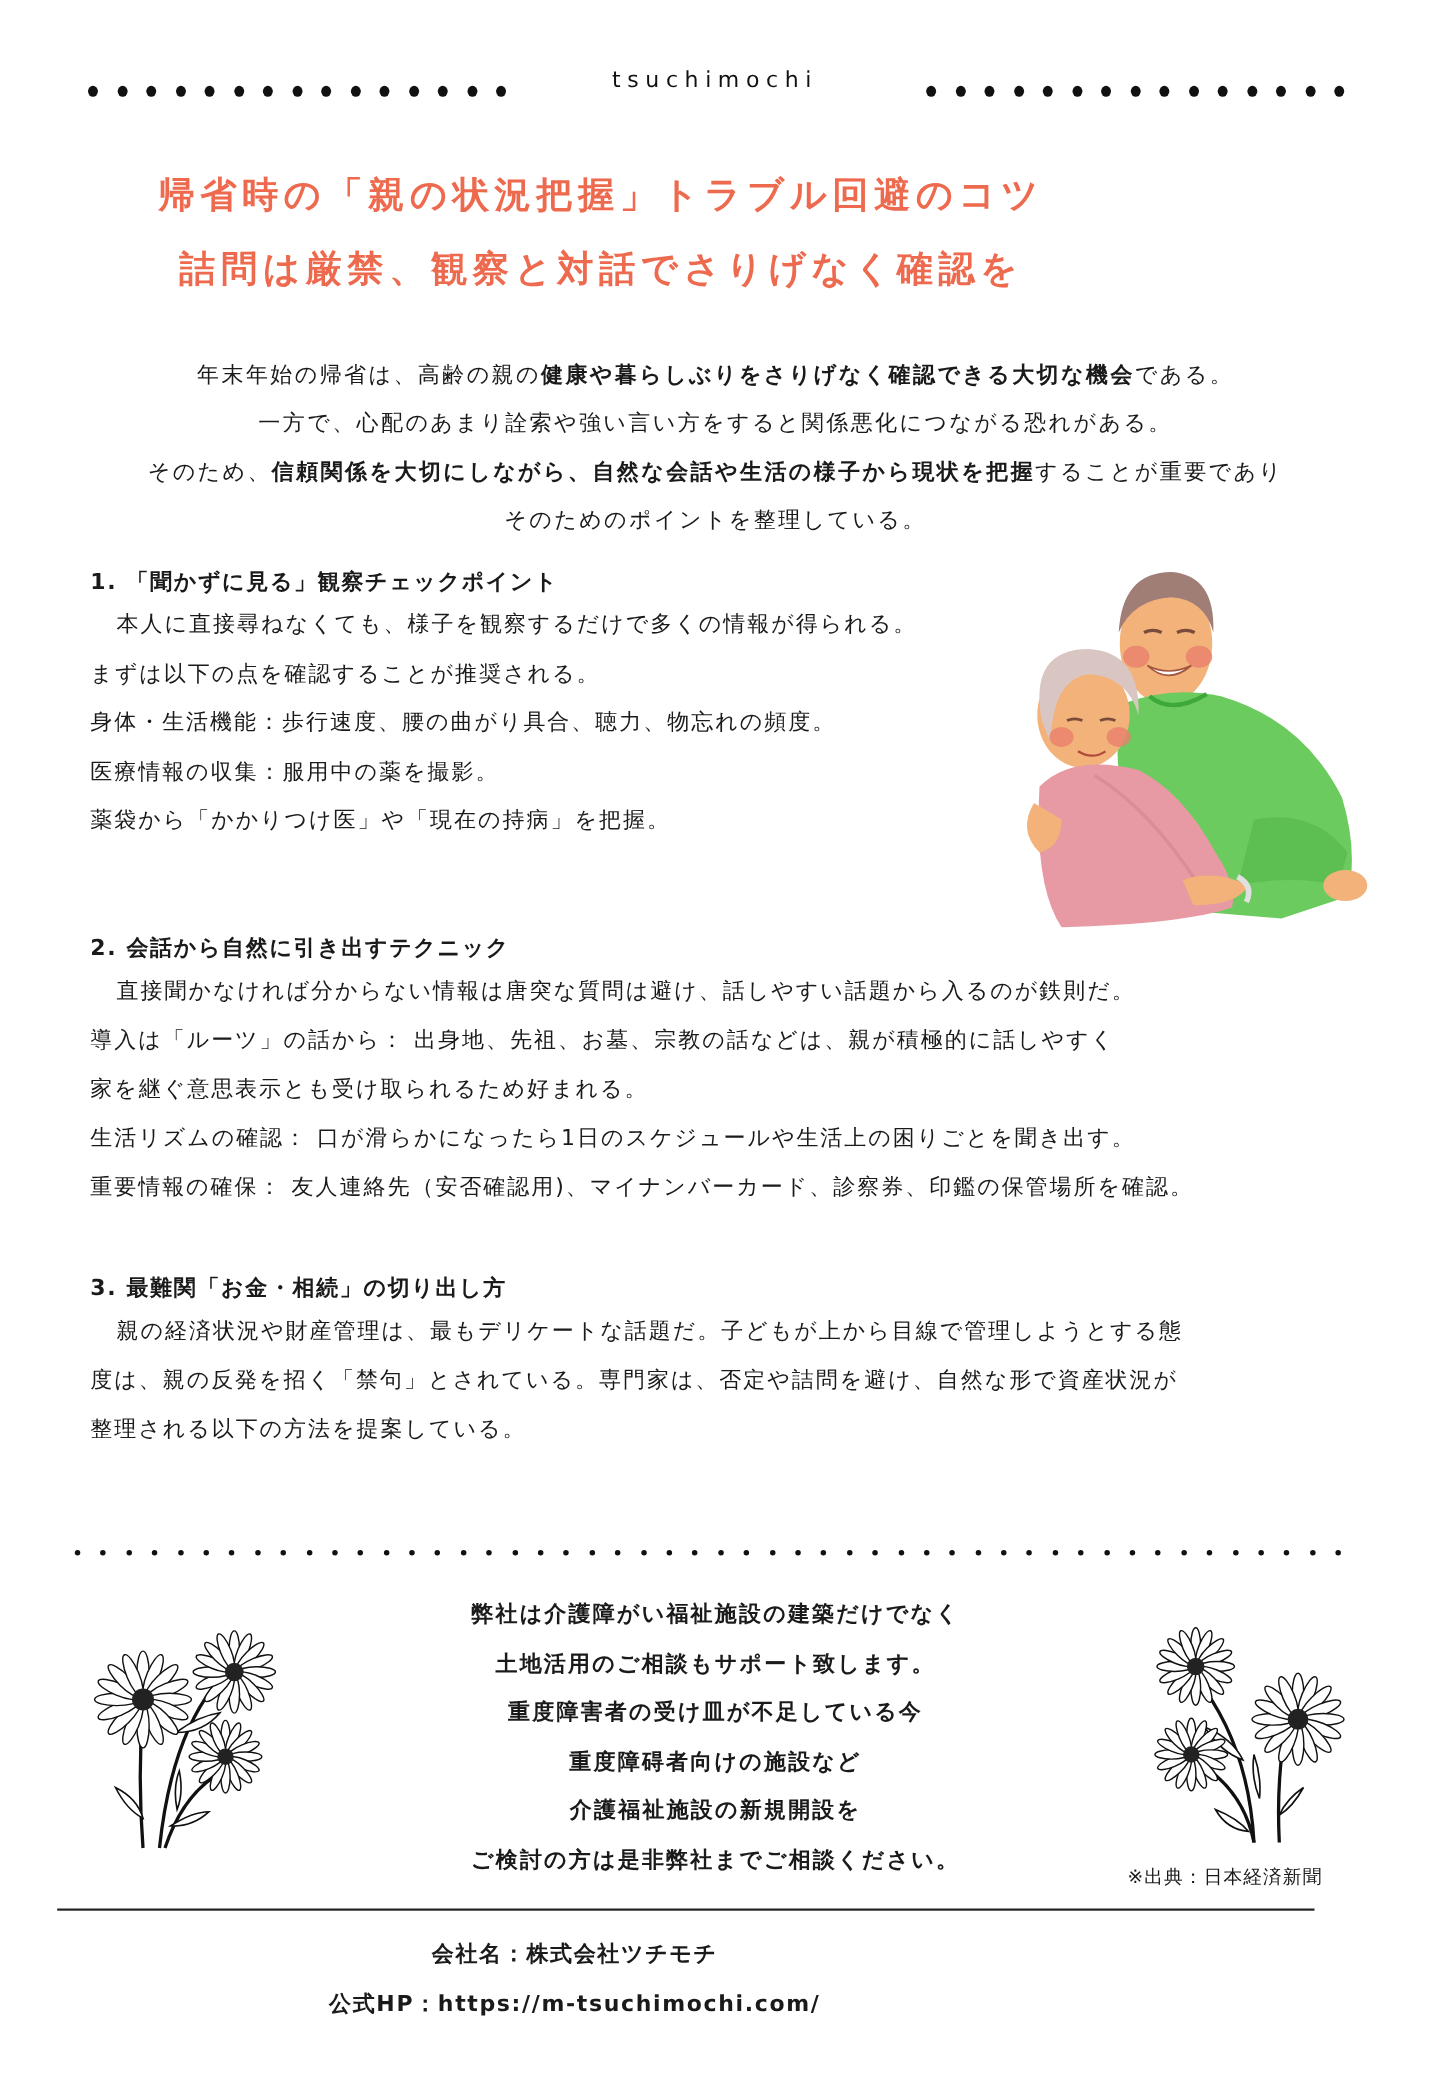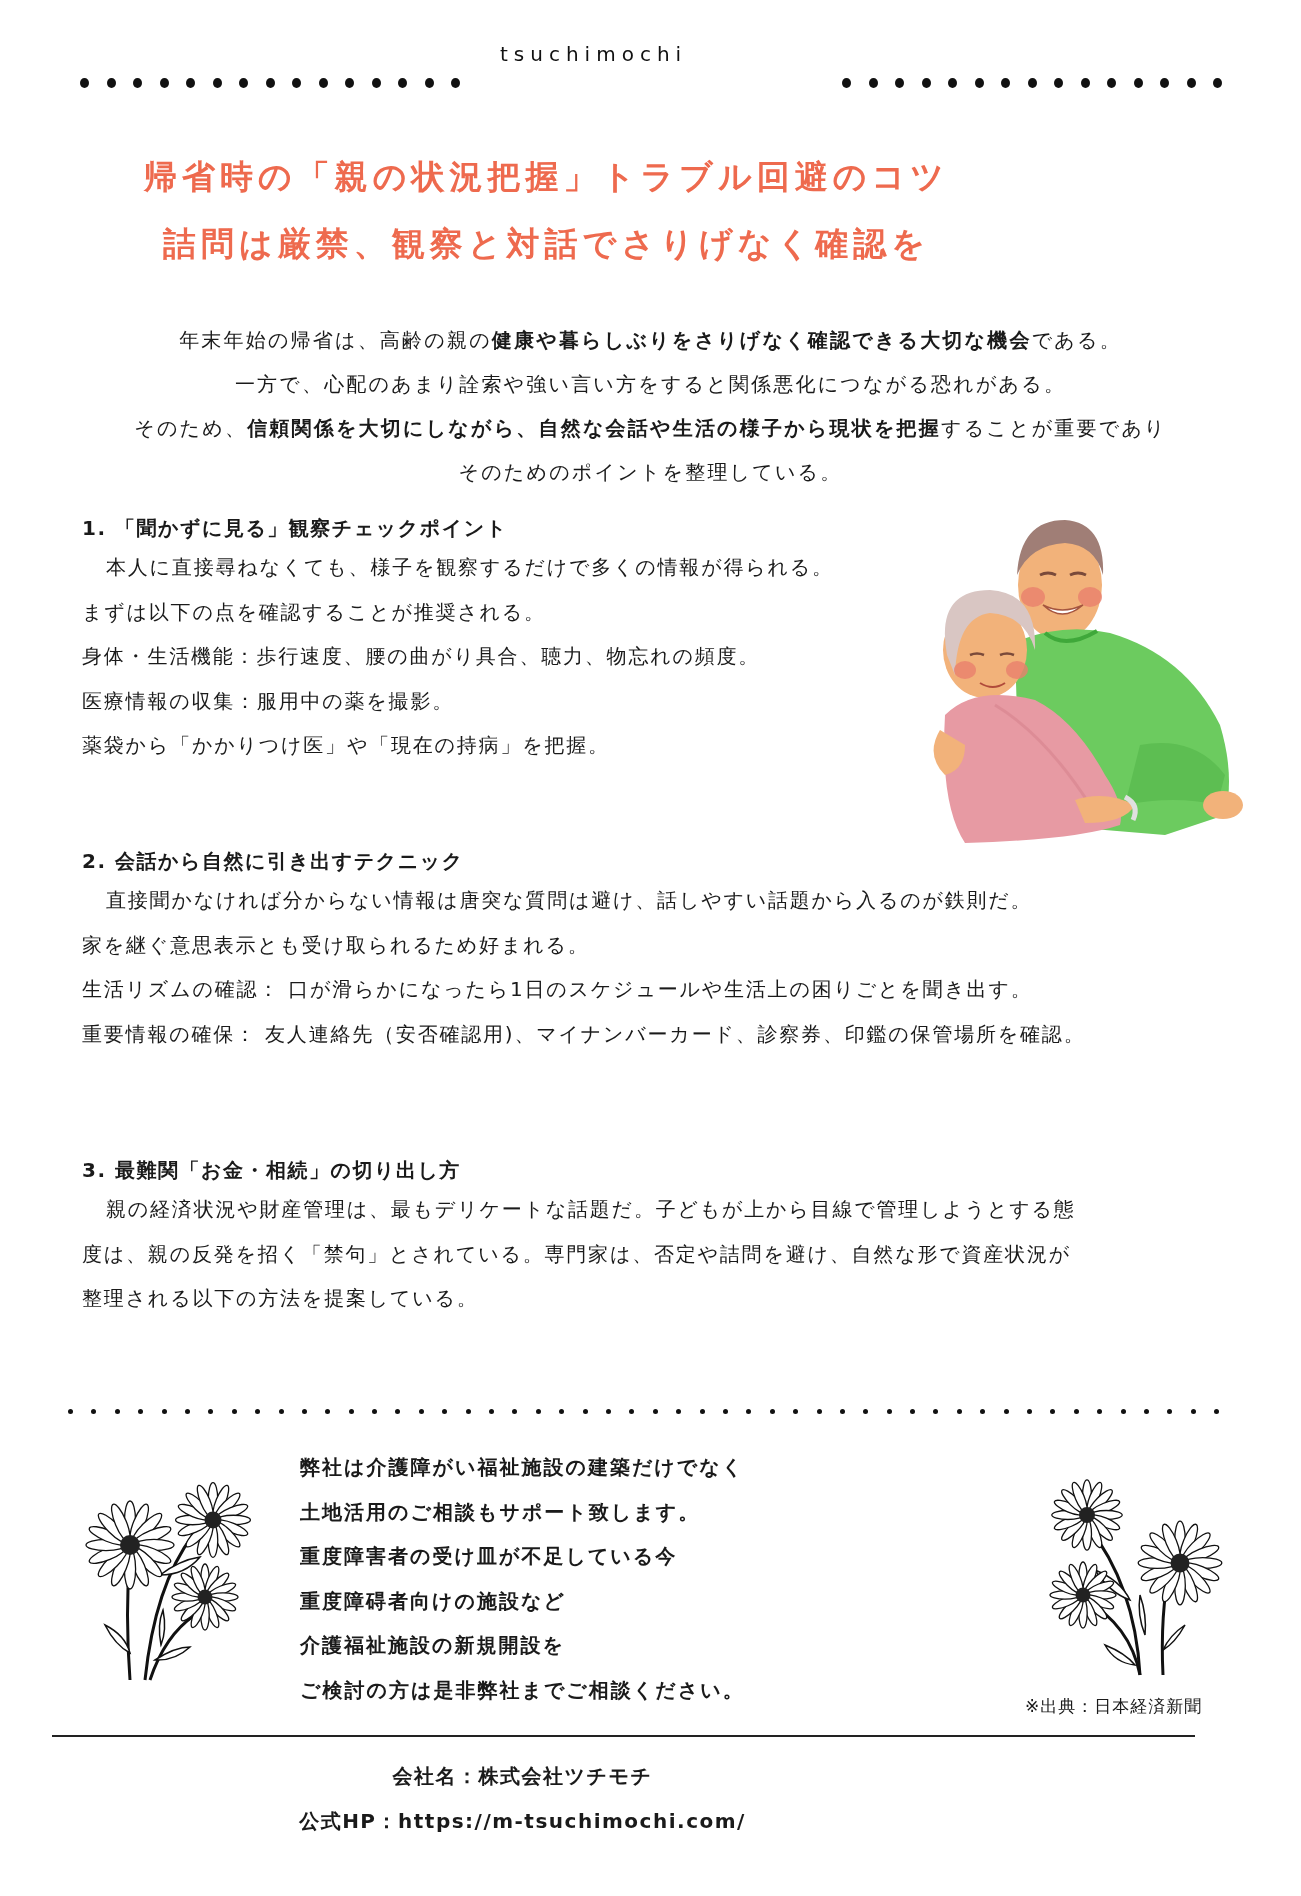--- a/index.html
+++ b/index.html
@@ -5,21 +5,21 @@
   html, body { margin: 0; padding: 0; background: #ffffff; }
   body {
     width: 1301px; height: 1896px; position: relative; overflow: hidden;
     font-family: "DejaVu Sans", "Liberation Sans", sans-serif; color: #1a1a1a;
   }
   .dotrow { position: absolute; display: flex; align-items: center; }
   .dot { border-radius: 50%; background: #111; flex: none; }
   .top-dots .dot { width: 9px; height: 10px; margin-right: 17.5px; }
   .sep-dots .dot { width: 5px; height: 5px; margin-right: 18.4px; }
   .brand {
-    position: absolute; top: 42px; left: 500px; width: 300px; text-align: left;
+    position: absolute; top: 60px; left: 500px; width: 300px; text-align: center;
     font-size: 20px; letter-spacing: 6px; color: #111;
   }
   .title {
     position: absolute; left: 0; width: 1093px; text-align: center;
     color: #EE6A4E; font-weight: bold; font-size: 33px; letter-spacing: 5px;
   }
   .intro {
     position: absolute; left: 40px; width: 1221px; text-align: center;
     font-size: 20px; letter-spacing: 2.2px; line-height: 44px; top: 318px;
   }
@@ -28,21 +28,21 @@
     position: absolute; left: 82px; font-weight: bold; font-size: 20px; letter-spacing: 1.5px;
   }
   .para {
     position: absolute; left: 82px; font-size: 20px; letter-spacing: 1.8px; line-height: 44.5px;
   }
   .para div { white-space: nowrap; }
   .indent { padding-left: 24px; }
   .illus { position: absolute; left: 925px; top: 505px; width: 325px; height: 345px; }
   .flower { position: absolute; }
   .promo {
-    position: absolute; left: 300px; width: 701px; 
+    position: absolute; left: 300px; width: 701px; text-align: center;
     font-size: 20px; font-weight: bold; letter-spacing: 2px; line-height: 44.5px; top: 1445px;
   }
   .source { position: absolute; left: 1025px; top: 1695px; font-size: 17px; letter-spacing: 1px; }
   .hline { position: absolute; left: 52px; top: 1735px; width: 1143px; height: 2px; background: #222; }
   .footer {
     position: absolute; left: 0; width: 1045px; text-align: center; font-size: 20px;
     font-weight: bold; letter-spacing: 1.5px;
   }
 </style>
 </head>
@@ -130,20 +130,21 @@
 
   <path d="M15 225 Q0 250 20 270 Q40 265 40 240Z" fill="#F2B27A"></path>
 
   <path d="M150 295 Q180 285 210 300 Q200 318 160 318Z" fill="#F2B27A"></path>
   <path d="M200 292 Q215 300 208 315" stroke="#e0e0e0" stroke-width="5" fill="none"></path>
 </svg>
 
 <div class="section-h" style="top:848px;">2. 会話から自然に引き出すテクニック</div>
 <div class="para" style="top:878px;">
   <div class="indent">直接聞かなければ分からない情報は唐突な質問は避け、話しやすい話題から入るのが鉄則だ。</div>
+  <div>導入は「ルーツ」の話から： 出身地、先祖、お墓、宗教の話などは、親が積極的に話しやすく</div>
   <div>家を継ぐ意思表示とも受け取られるため好まれる。</div>
   <div>生活リズムの確認： 口が滑らかになったら1日のスケジュールや生活上の困りごとを聞き出す。</div>
   <div>重要情報の確保： 友人連絡先（安否確認用)、マイナンバーカード、診察券、印鑑の保管場所を確認。</div>
 </div>
 
 <div class="section-h" style="top:1157px;">3. 最難関「お金・相続」の切り出し方</div>
 <div class="para" style="top:1187px;">
   <div class="indent">親の経済状況や財産管理は、最もデリケートな話題だ。子どもが上から目線で管理しようとする態</div>
   <div>度は、親の反発を招く「禁句」とされている。専門家は、否定や詰問を避け、自然な形で資産状況が</div>
   <div>整理される以下の方法を提案している。</div>

